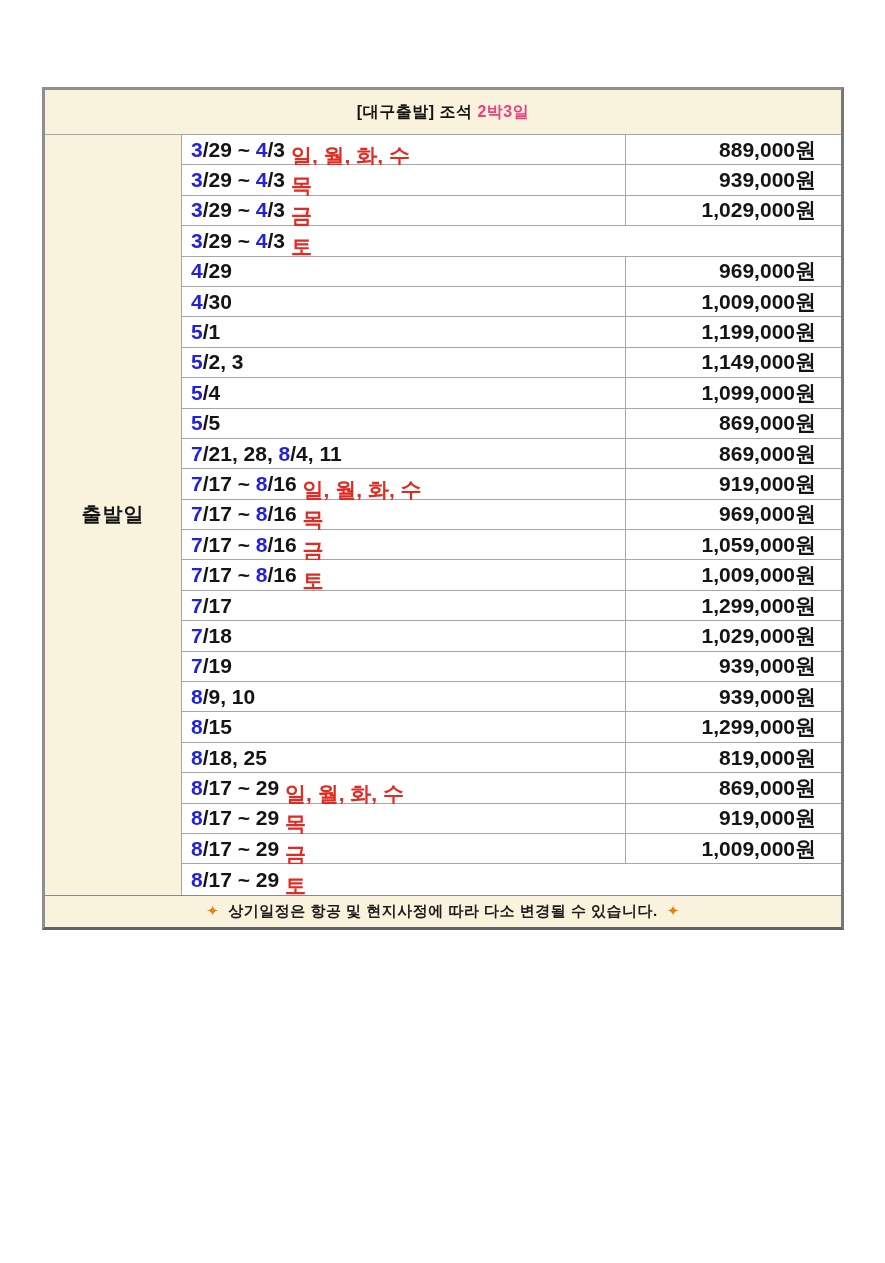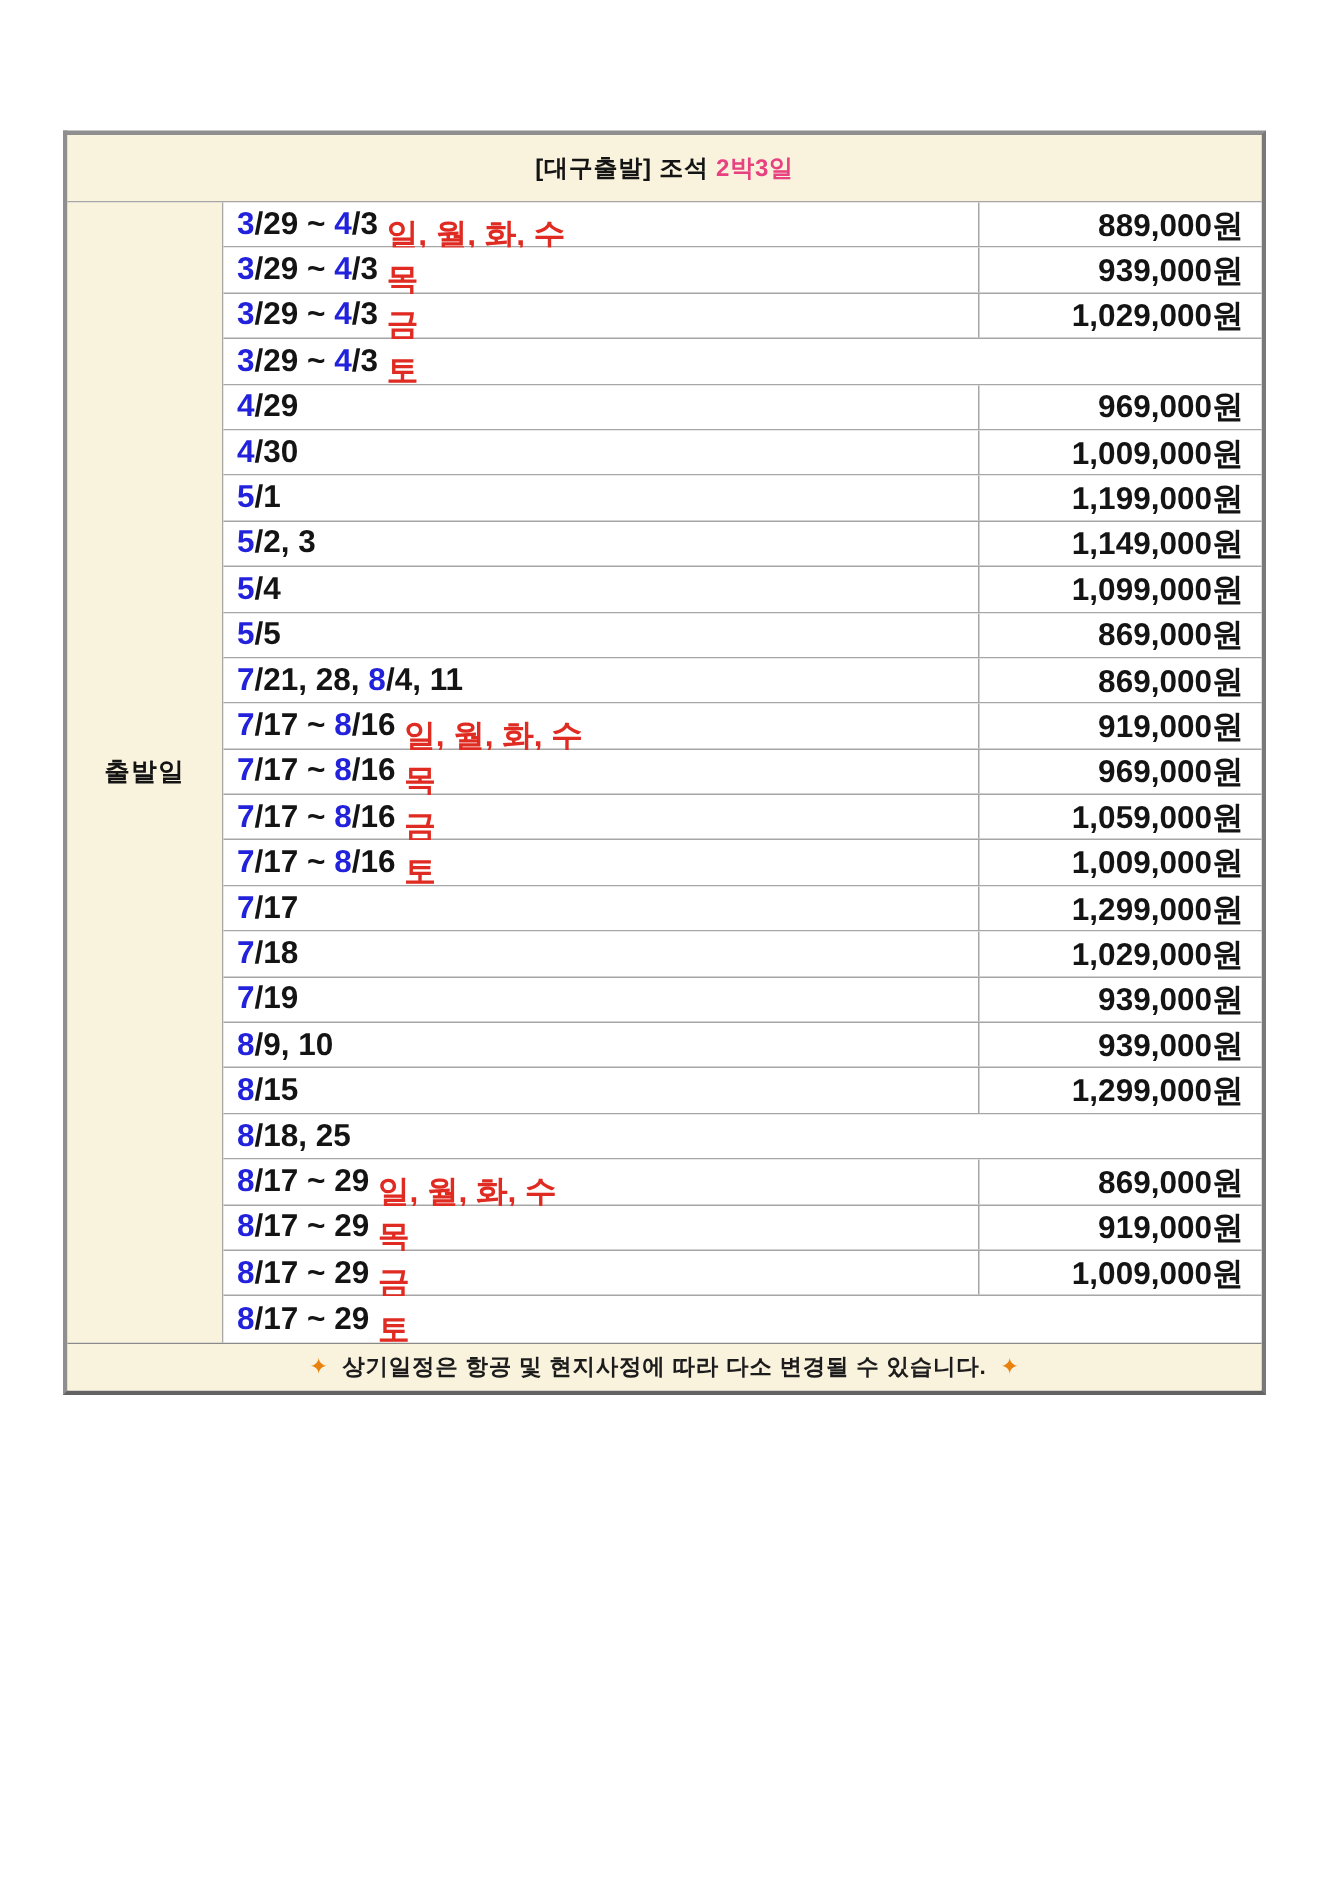--- a/index.html
+++ b/index.html
@@ -18,33 +18,33 @@
   .title-row {
     height:45px; background:var(--cream-bg);
     display:flex; align-items:center; justify-content:center;
     font-size:16px; font-weight:bold; letter-spacing:0.5px;
     border-bottom:1px solid var(--grid-line);
     white-space:pre;
   }
 
   .body { display:flex; }
   .left-col {
-    width:104px; background:var(--cream-bg);
+    width:137px; background:var(--cream-bg);
     border-right:1px solid var(--grid-line);
     display:flex; align-items:center; justify-content:center;
-    font-size:17px; font-weight:bold; color:var(--text-black);
+    font-size:20px; font-weight:bold; color:var(--text-black);
     letter-spacing:1px;
     font-family:Liberation Mono, monospace;
   }
   .rows { flex:1; display:flex; flex-direction:column; }
   .row { display:flex; height:30.4px; background:#fff; }
   .row:not(:last-child) { border-bottom:1px solid var(--grid-line); }
   .cell { display:flex; align-items:center; font-size:21px; font-weight:bold; color:var(--text-black); }
   .date-cell { flex:1; padding-left:9px; white-space:pre; }
-  .price-cell { width:189px; border-left:1px solid var(--grid-line); justify-content:flex-end; padding-right:12px; }
+  .price-cell { width:216px; border-left:1px solid var(--grid-line); justify-content:flex-end; padding-right:25px; }
 
   .seg-black { color:var(--text-black); }
   .seg-blue  { color:var(--date-month-blue); }
   .seg-red   { color:var(--weekday-red);margin-top:12px; }
   .seg-green { color:var(--title-green); }
   .seg-pink  { color:var(--title-pink); }
 
   .footer-row {
     height:32px; background:var(--cream-bg);
     border-top:1px solid #8a8a8a;
@@ -138,20 +138,21 @@
           <div class="row">
             <div class="cell date-cell"><span class="seg-blue">8</span><span class="seg-black">/9, 10</span></div>
             <div class="cell price-cell">939,000원</div>
           </div>
           <div class="row">
             <div class="cell date-cell"><span class="seg-blue">8</span><span class="seg-black">/15</span></div>
             <div class="cell price-cell">1,299,000원</div>
           </div>
           <div class="row">
             <div class="cell date-cell"><span class="seg-blue">8</span><span class="seg-black">/18, 25</span></div>
+            <div class="cell price-cell">819,000원</div>
           </div>
           <div class="row">
             <div class="cell date-cell"><span class="seg-blue">8</span><span class="seg-black">/17 ~ 29 </span><span class="seg-red">일, 월, 화, 수</span></div>
             <div class="cell price-cell">869,000원</div>
           </div>
           <div class="row">
             <div class="cell date-cell"><span class="seg-blue">8</span><span class="seg-black">/17 ~ 29 </span><span class="seg-red">목</span></div>
             <div class="cell price-cell">919,000원</div>
           </div>
           <div class="row">

